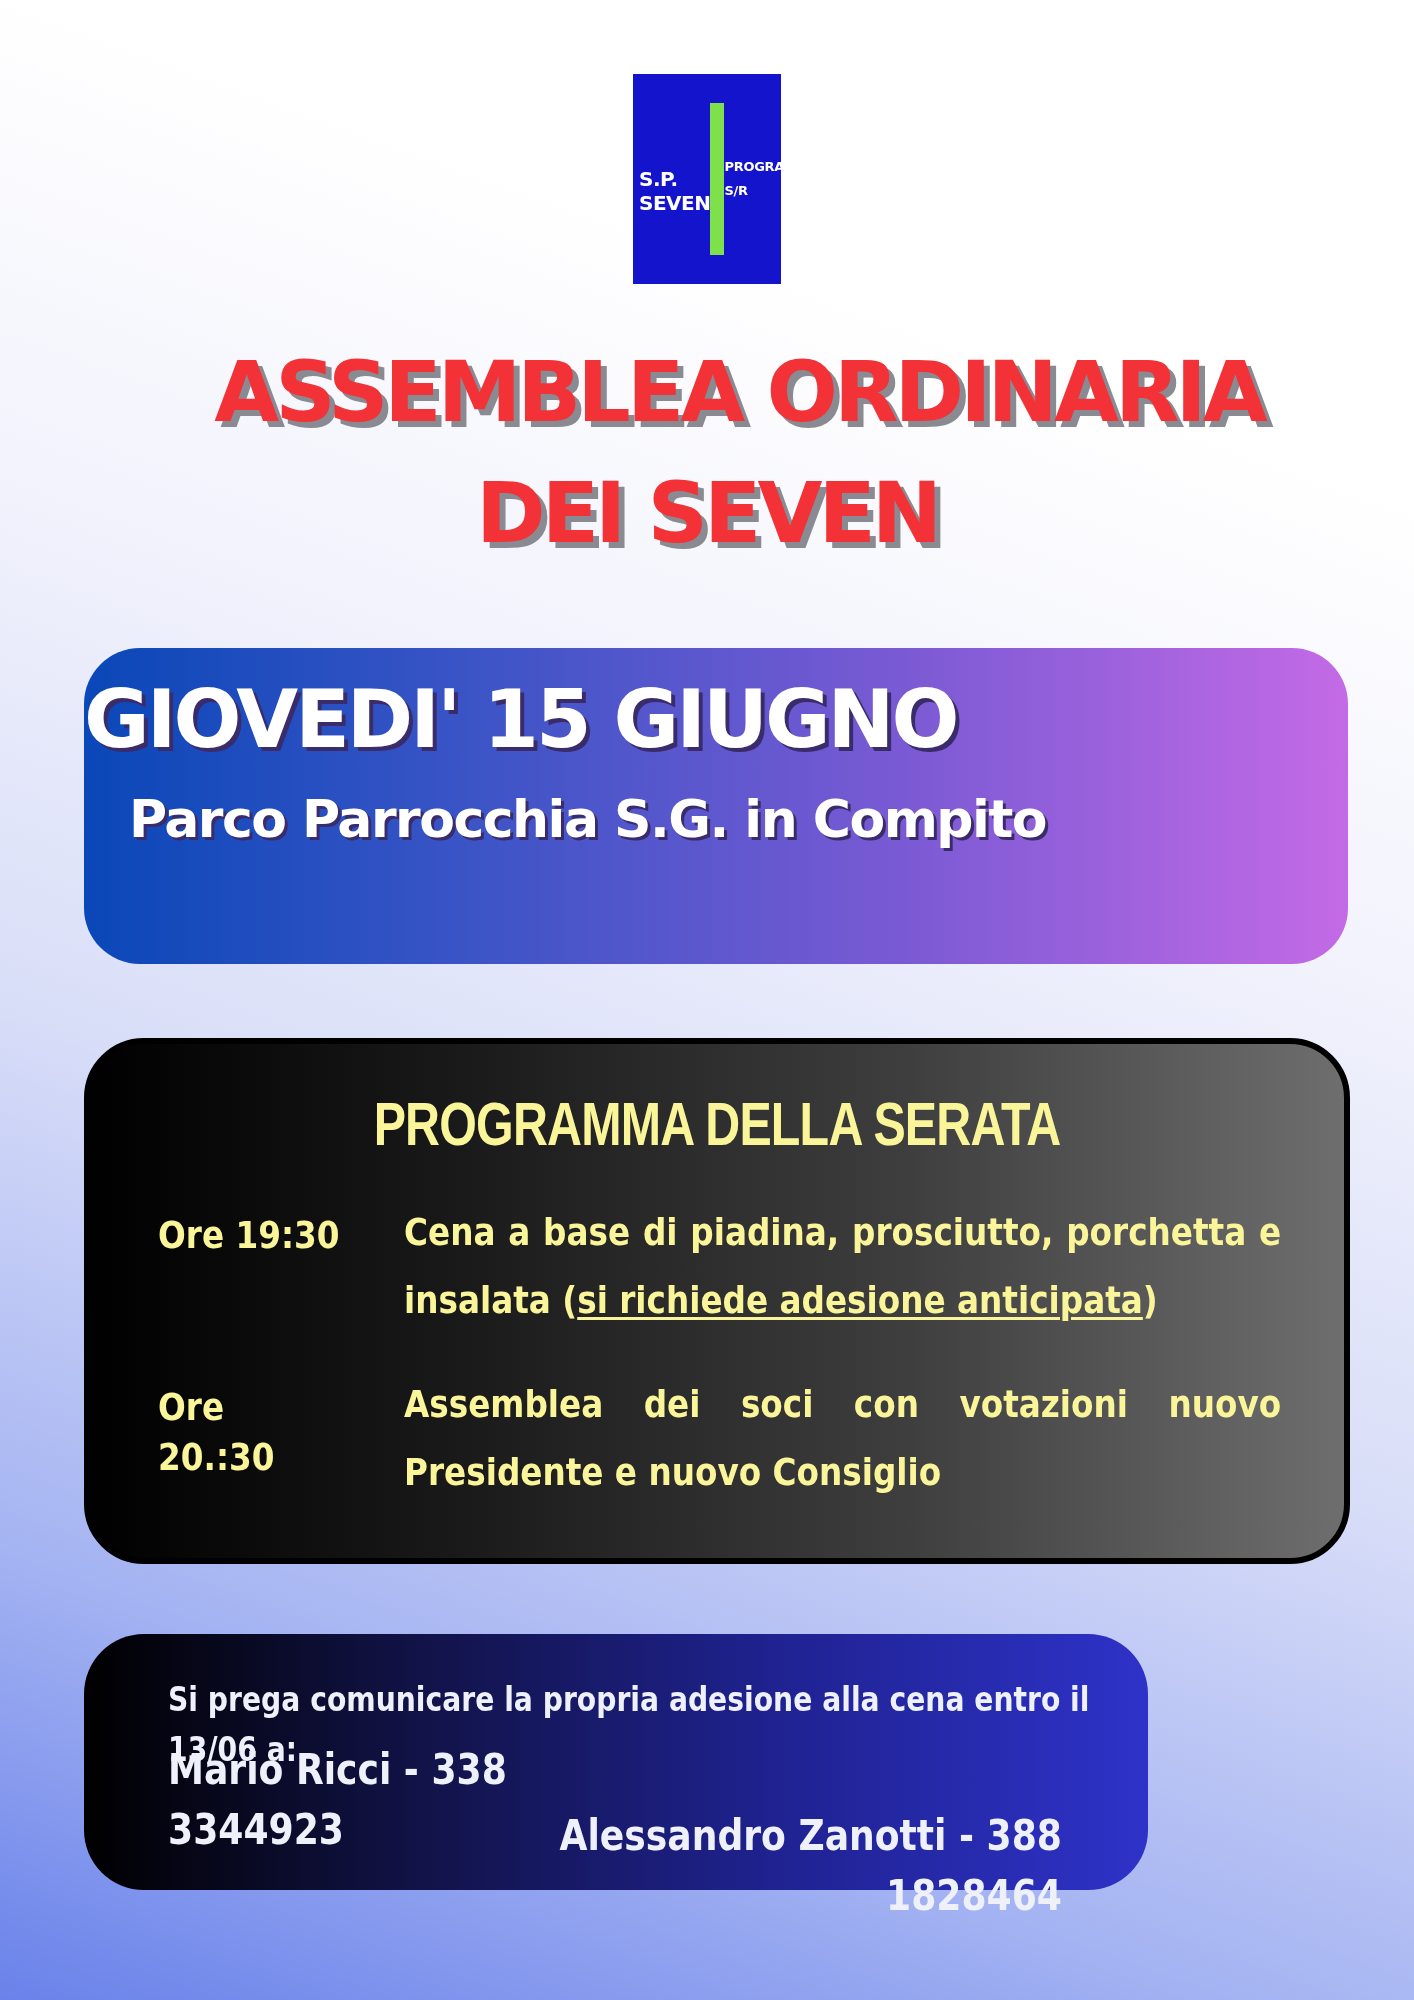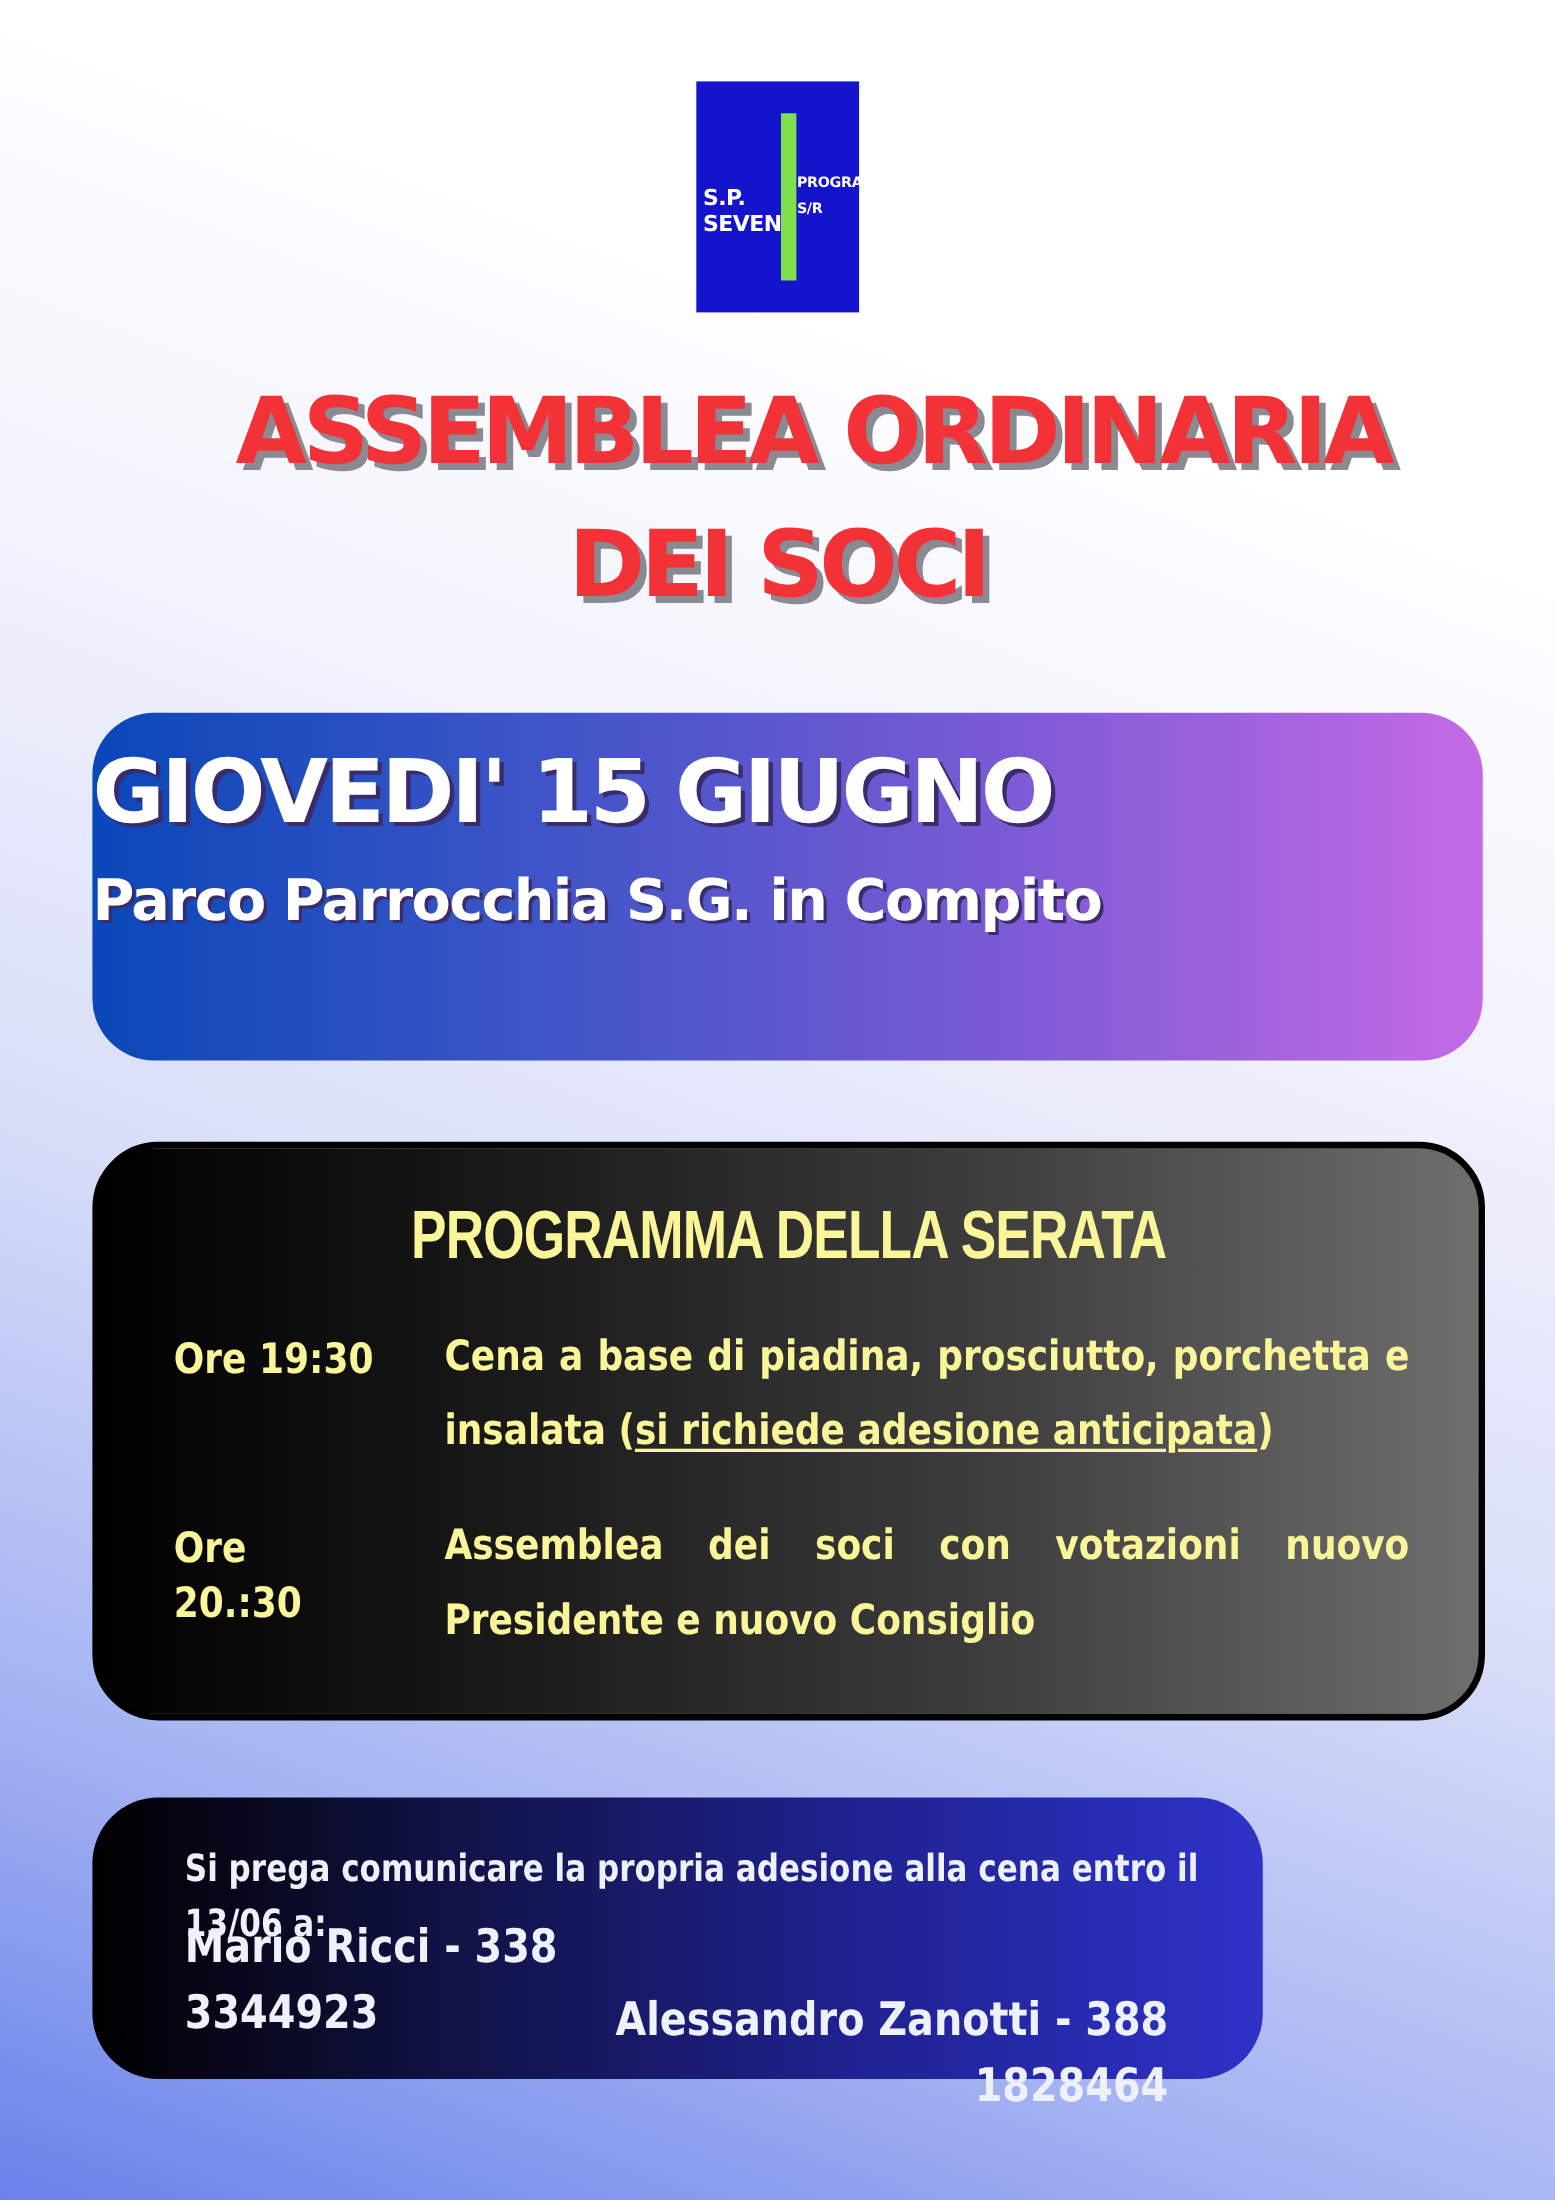--- a/index.html
+++ b/index.html
@@ -56,21 +56,21 @@
     font-size: 80px; letter-spacing: -3px; line-height: 100px;
     text-shadow: 4px 4px 0 #3a2c6a;
   }
   .date-place {
     position: absolute; left: 0; width: 100%;
     font-family: "DejaVu Sans", sans-serif; font-weight: bold;
     font-size: 52px; letter-spacing: -1.5px; line-height: 70px;
     text-shadow: 3px 3px 0 #3a2c6a;
   }
   .date-place1 { top: 784px; }
-  .date-place1 { top: 136px; }
+  .date-place1 { top: 136px; padding-left: 45px; }
   .date-place2 { top: 216px; }
 
   
   .program-box {
     position: absolute; left: 84px; top: 1038px; width: 1266px; height: 526px;
     border-radius: 60px; border: 6px solid #000;
     background: linear-gradient(90deg, #000000 0%, #1a1a1a 30%, #3e3e3e 65%, #6e6e6e 100%);
     color: #fbf59a;
   }
   .program-title {
@@ -125,21 +125,21 @@
 
 <div class="logo">
   <div class="logo-top">S.P. SEVEN</div>
   <div class="logo-frame">
     <span class="logo-seven">7</span>
   </div>
   <div class="logo-bottom">PROGRAMMA S/R</div>
 </div>
 
 <div class="title title-l1">ASSEMBLEA ORDINARIA</div>
-<div class="title title-l2">DEI SOCI</div>
+<div class="title title-l2">DEI SEVEN</div>
 
 <div class="date-box">
   <div class="date-main">GIOVEDI' 15 GIUGNO</div>
   <div class="date-place date-place1">Parco Parrocchia S.G. in Compito</div>
 </div>
 
 <div class="program-box">
   <div class="program-title">PROGRAMMA DELLA SERATA</div>
 
   <div class="program-time t1">Ore 19:30</div>

